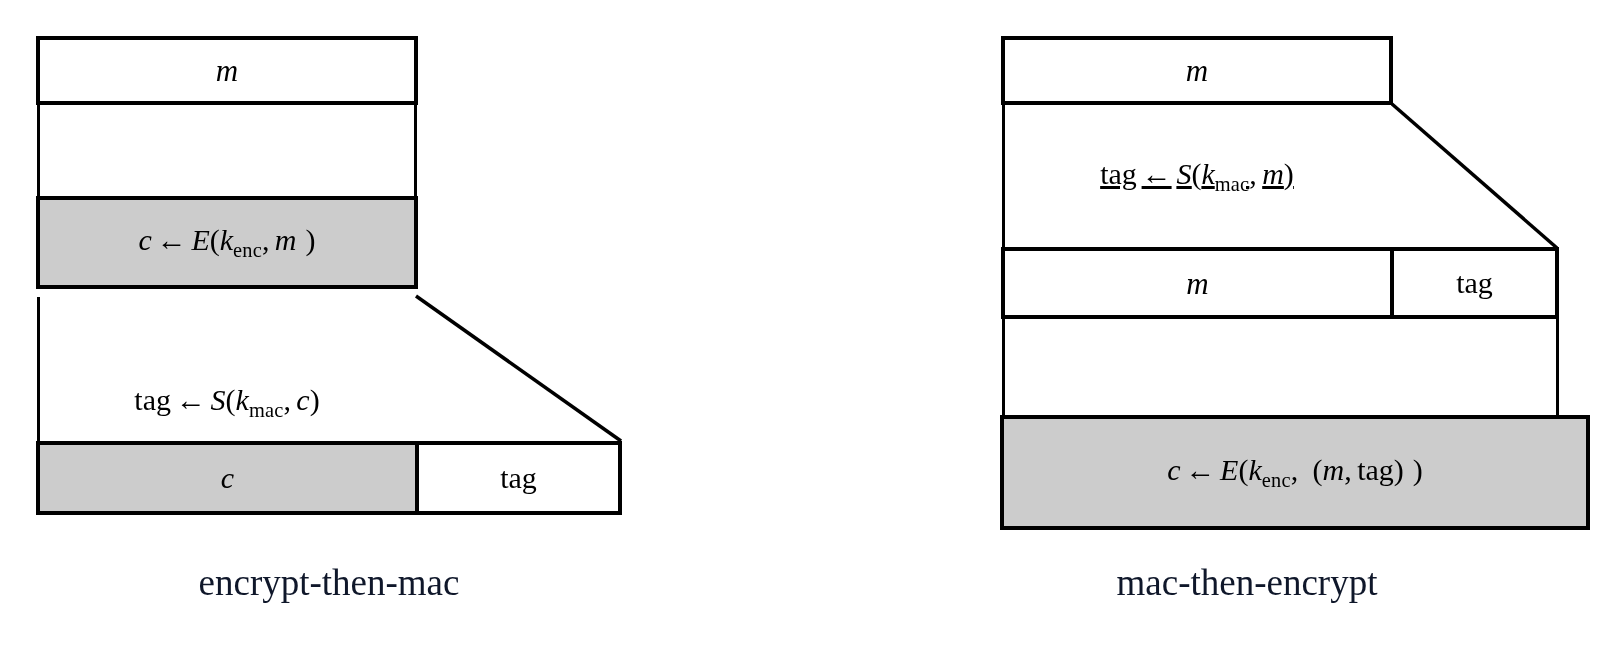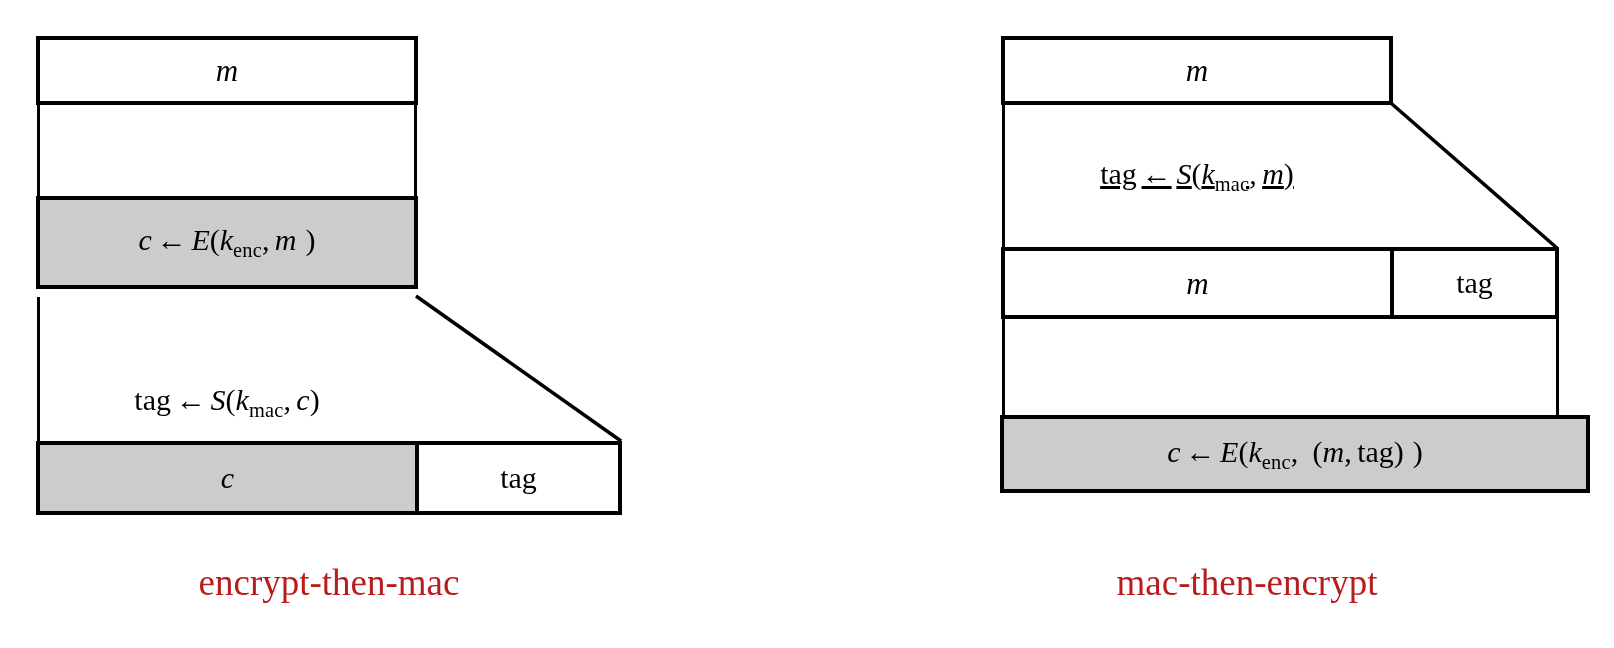--- a/index.html
+++ b/index.html
@@ -87,21 +87,21 @@
 
   .label-m   { font-size: 31px; }
   .label-tag { font-size: 30px; }
 
   
   .caption {
     position: absolute;
     text-align: center;
     font-family: "Liberation Serif", "DejaVu Serif", serif;
     font-size: 37px;
-    color: #b91c1c;
+    color: #0f172a;
     white-space: nowrap;
   }
 </style>
 </head>
 <body>
 
 <div id="canvas">
 
   <div>
 
@@ -173,21 +173,21 @@
     </div>
     <div class="box" style="left:1390px; top:247px; width:169px; height:72px;">
       <span class="math label-tag">
         <span class="mup">tag</span>
       </span>
     </div>
 
     <div class="vrule" style="left:1002px; top:319px; width:3px; height:98px;"></div>
     <div class="vrule" style="left:1556px; top:319px; width:3px; height:98px;"></div>
 
-    <div class="box shaded" style="left:1000px; top:415px; width:590px; height:78px;">
+    <div class="box shaded" style="left:1000px; top:415px; width:590px; height:115px;">
       <span class="math">
         <span class="mi">c</span><span class="arrow">←</span><span class="mi">E</span><span>(</span><span class="mi">k</span><span class="sub">enc</span><span>,</span><span class="medsp"></span><span class="thinsp"></span><span>(</span><span class="mi">m</span><span>,</span><span class="thinsp"></span><span class="mup">tag</span><span>)</span><span class="medsp"></span><span>)</span>
       </span>
     </div>
 
     <div class="caption" style="left:952px; top:561px; width:590px;">mac-then-encrypt</div>
   </div>
 
 </div>
 

